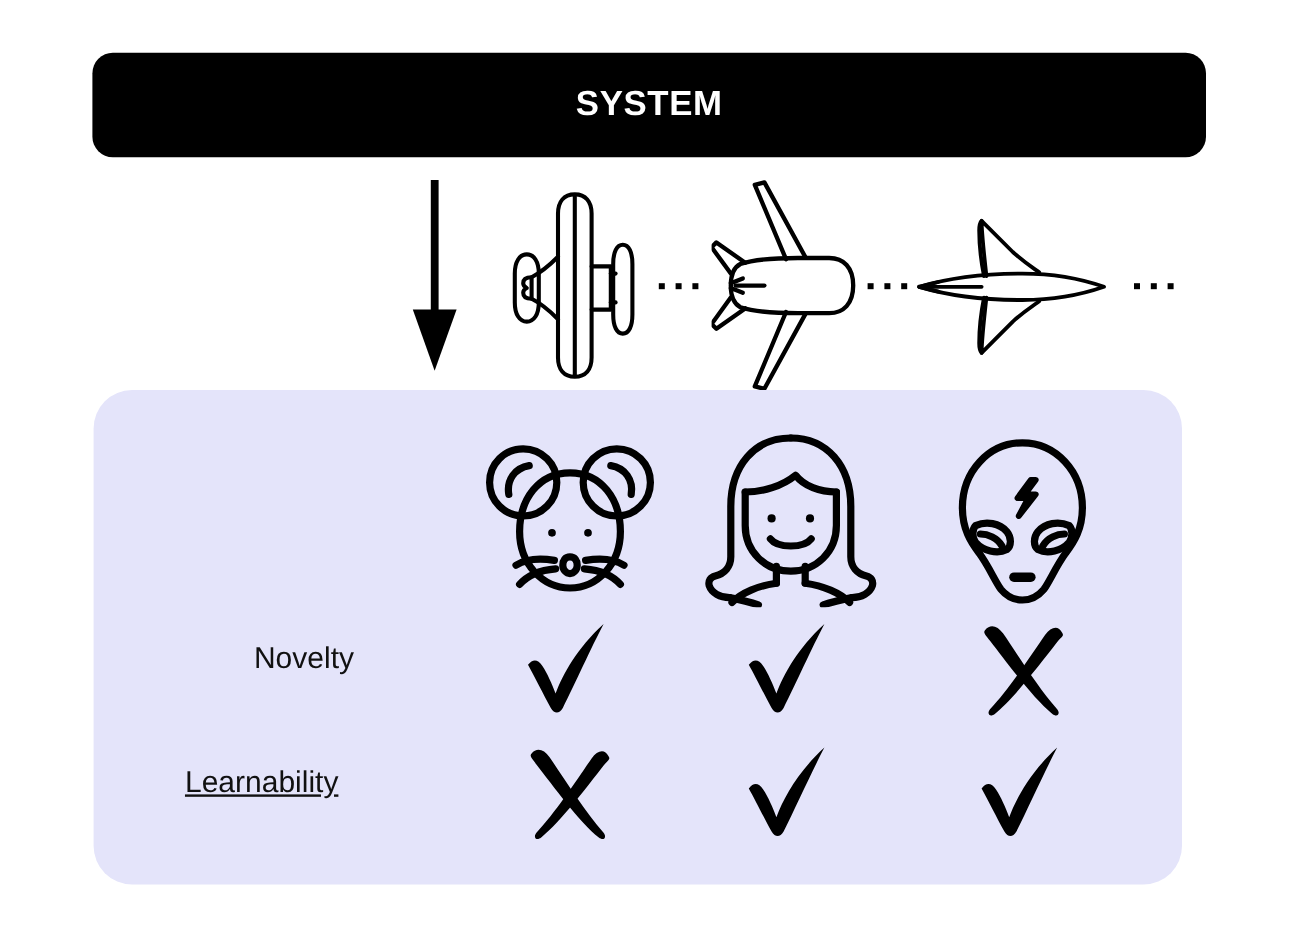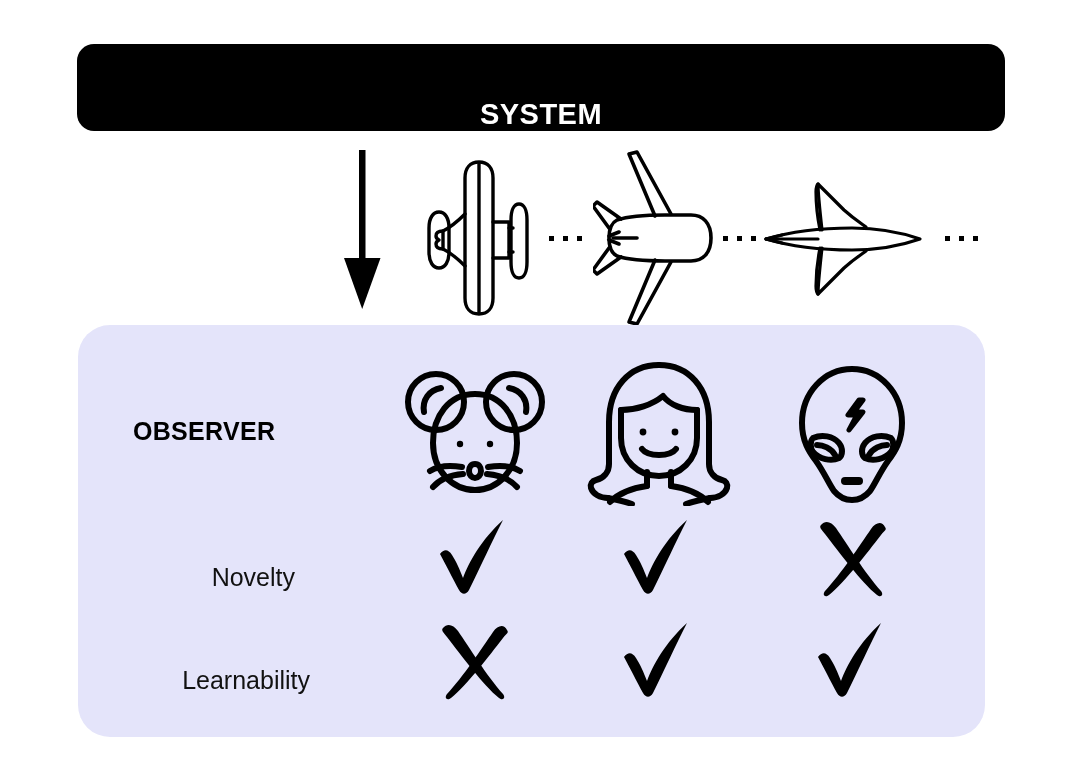--- a/index.html
+++ b/index.html
@@ -23,21 +23,21 @@
   
   .system-banner {
     position: absolute;
     left: 77px;
     top: 44px;
     width: 928px;
     height: 87px;
     background: #000000;
     border-radius: 17px;
     display: flex;
-    align-items: flex-end;
+    align-items: center;
     justify-content: center;
   }
   .system-banner .label {
     color: #ffffff;
     font-size: 29px;
     font-weight: bold;
     letter-spacing: 0.5px;
     font-family: "Liberation Sans", sans-serif;
   }
 
@@ -103,24 +103,23 @@
     letter-spacing: 0.3px;
   }
 
   .row-label {
     position: absolute;
     font-size: 25px;
     font-weight: normal;
     color: #111111;
     text-align: right;
     width: 230px;
-    margin-top: 28px;
   }
   .row-label-novelty { left: 65px; top: 535px; }
-  .row-label-learnability { left: 80px; top: 638px; }
+  .row-label-learnability { left: 52px; top: 638px; text-decoration: underline; }
 
   
   .avatar {
     position: absolute;
   }
   .avatar-mouse  { left: 402px; top: 364px; width: 146px; height: 140px; }
   .avatar-human  { left: 580px; top: 360px; width: 158px; height: 146px; }
   .avatar-alien  { left: 793px; top: 364px; width: 118px; height: 140px; }
 
   
@@ -232,21 +231,20 @@
   </div>
 
   <div class="dots dots-3">
     <span class="dot"></span>
     <span class="dot"></span>
     <span class="dot"></span>
   </div>
 
   <div class="observer-panel"></div>
 
-  <div class="observer-label">OBSERVER</div>
 
   <div class="avatar avatar-mouse">
     <svg viewBox="0 0 146 140" width="146" height="140" xmlns="http://www.w3.org/2000/svg">
       <g fill="none" stroke="#000000" stroke-width="6" stroke-linejoin="round" stroke-linecap="round">
 
         <circle cx="34" cy="38" r="28"></circle>
         <path d="M22,48 C20,36 27,26 39,24"></path>
 
         <circle cx="112" cy="38" r="28"></circle>
         <path d="M124,48 C126,36 119,26 107,24"></path>

